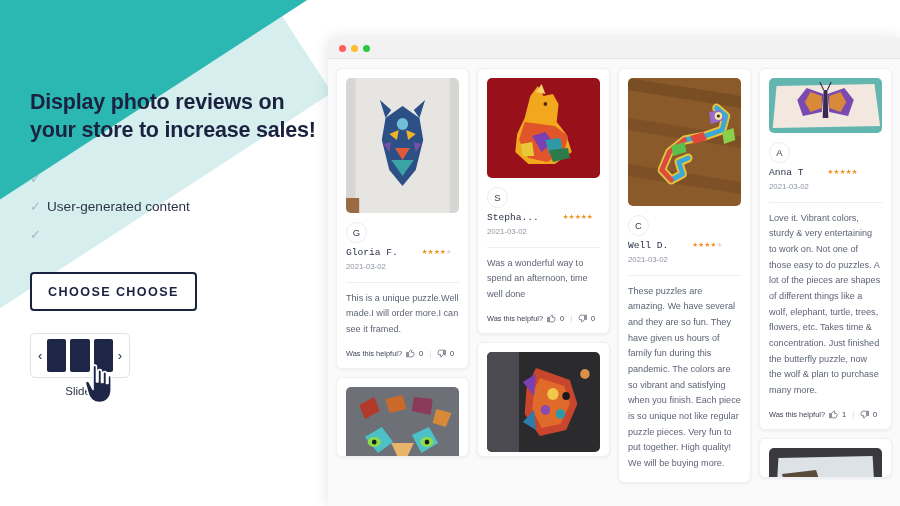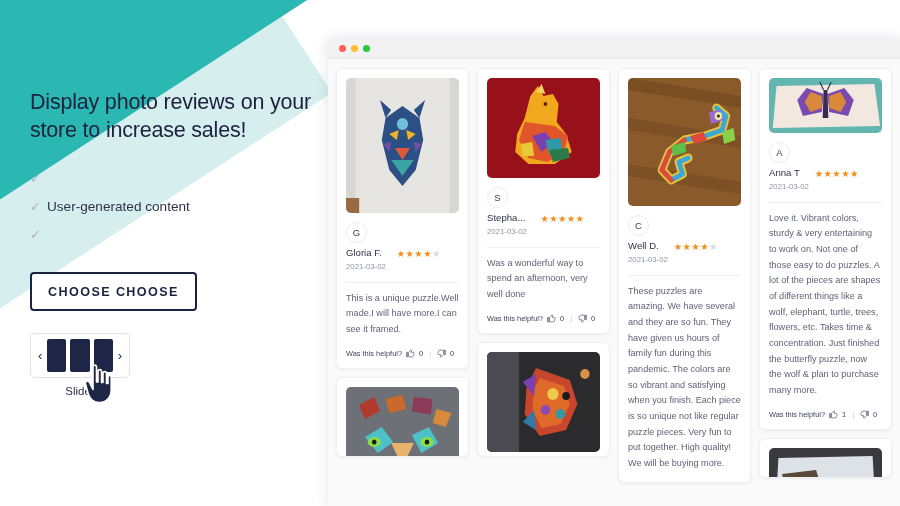--- a/index.html
+++ b/index.html
@@ -50,21 +50,21 @@
   
   .left {
     position: absolute;
     left: 30px; top: 88px;
     width: 300px;
     z-index: 5;
   }
   .headline {
     font-size: 21.5px;
     line-height: 1.32;
-    font-weight: normal;
+    font-weight: bold;
     color: #1b2240;
     letter-spacing: -0.2px;
   }
   .features { margin-top: 27px; }
   .feature {
     display: flex;
     align-items: center;
     margin-bottom: 14px;
   }
   .check {
@@ -191,21 +191,21 @@
   }
   .avatar {
     width: 21px; height: 21px;
     border-radius: 50%;
     border: 1px solid #ececf0;
     background: #fff;
     display: flex; align-items: center; justify-content: center;
     font-size: 9.5px; color: #3a4157;
     margin-bottom: 4px;
   }
-  .name-row { display: flex; align-items: flex-end; gap: 15px; flex-wrap: wrap; }
+  .name-row { display: flex; align-items: flex-start; gap: 24px; flex-wrap: wrap; font-family: Liberation Mono, monospace; }
   .rev-name {
     font-size: 9.6px;
     color: #2b3247;
     font-weight: normal;
     white-space: nowrap;
   }
   .stars { line-height: 1; font-size: 9.4px; letter-spacing: 0.4px; max-width: 46px; }
   .stars .s-on { color: #f3911f; }
   .stars .s-off { color: #d8dae0; }
   .rev-date {
@@ -314,21 +314,21 @@
             </div>
             <div class="rev-head">
               <div class="avatar">G</div>
               <div class="name-row">
                 <span class="rev-name">Gloria F.</span>
                 <span class="stars"><span class="s-on">★★★★</span><span class="s-off">★</span></span>
               </div>
               <div class="rev-date">2021-03-02</div>
             </div>
             <div class="divider"></div>
-            <div class="rev-body">This is a unique puzzle.Well made.I will have more.I can see it framed.</div>
+            <div class="rev-body">This is a unique puzzle.Well made.I will order more.I can see it framed.</div>
             <div class="helpful">
               <span>Was this helpful?</span>
               <svg class="thumb" viewBox="0 0 16 16">
                   <path d="M5 14h6.2c.7 0 1.3-.4 1.5-1l1.5-3.6c0-.2.1-.3.1-.5V7.5c0-.8-.7-1.5-1.5-1.5H9.5l.6-2.9v-.2c0-.3-.1-.6-.3-.8L9.1 1.4 4.7 5.9c-.3.3-.4.6-.4 1v5.6C4.3 13.3 4.6 14 5 14zM1 6h2v8H1z" fill="none" stroke="#3d4458" stroke-width="1.1"></path>
                 </svg>
               <span class="tcount">0</span>
               <span class="sep">|</span>
               <svg class="thumb" viewBox="0 0 16 16">
                   <path d="M11 2H4.8c-.7 0-1.3.4-1.5 1L1.8 6.6c0 .2-.1.3-.1.5v1.4C1.7 9.3 2.4 10 3.2 10h3.3l-.6 2.9v.2c0 .3.1.6.3.8l.7.7 4.4-4.5c.3-.3.4-.6.4-1V3.5C11.7 2.7 11.4 2 11 2zM15 10h-2V2h2z" fill="none" stroke="#3d4458" stroke-width="1.1"></path>
                 </svg>
@@ -373,21 +373,21 @@
             </div>
             <div class="rev-head">
               <div class="avatar">S</div>
               <div class="name-row">
                 <span class="rev-name">Stepha...</span>
                 <span class="stars"><span class="s-on">★★★★★</span></span>
               </div>
               <div class="rev-date">2021-03-02</div>
             </div>
             <div class="divider"></div>
-            <div class="rev-body">Was a wonderful way to spend an afternoon, very well done</div>
+            <div class="rev-body">Was a wonderful way to spend an afternoon, time well done</div>
             <div class="helpful">
               <span>Was this helpful?</span>
               <svg class="thumb" viewBox="0 0 16 16">
                   <path d="M5 14h6.2c.7 0 1.3-.4 1.5-1l1.5-3.6c0-.2.1-.3.1-.5V7.5c0-.8-.7-1.5-1.5-1.5H9.5l.6-2.9v-.2c0-.3-.1-.6-.3-.8L9.1 1.4 4.7 5.9c-.3.3-.4.6-.4 1v5.6C4.3 13.3 4.6 14 5 14zM1 6h2v8H1z" fill="none" stroke="#3d4458" stroke-width="1.1"></path>
                 </svg>
               <span class="tcount">0</span>
               <span class="sep">|</span>
               <svg class="thumb" viewBox="0 0 16 16">
                   <path d="M11 2H4.8c-.7 0-1.3.4-1.5 1L1.8 6.6c0 .2-.1.3-.1.5v1.4C1.7 9.3 2.4 10 3.2 10h3.3l-.6 2.9v.2c0 .3.1.6.3.8l.7.7 4.4-4.5c.3-.3.4-.6.4-1V3.5C11.7 2.7 11.4 2 11 2zM15 10h-2V2h2z" fill="none" stroke="#3d4458" stroke-width="1.1"></path>
                 </svg>

